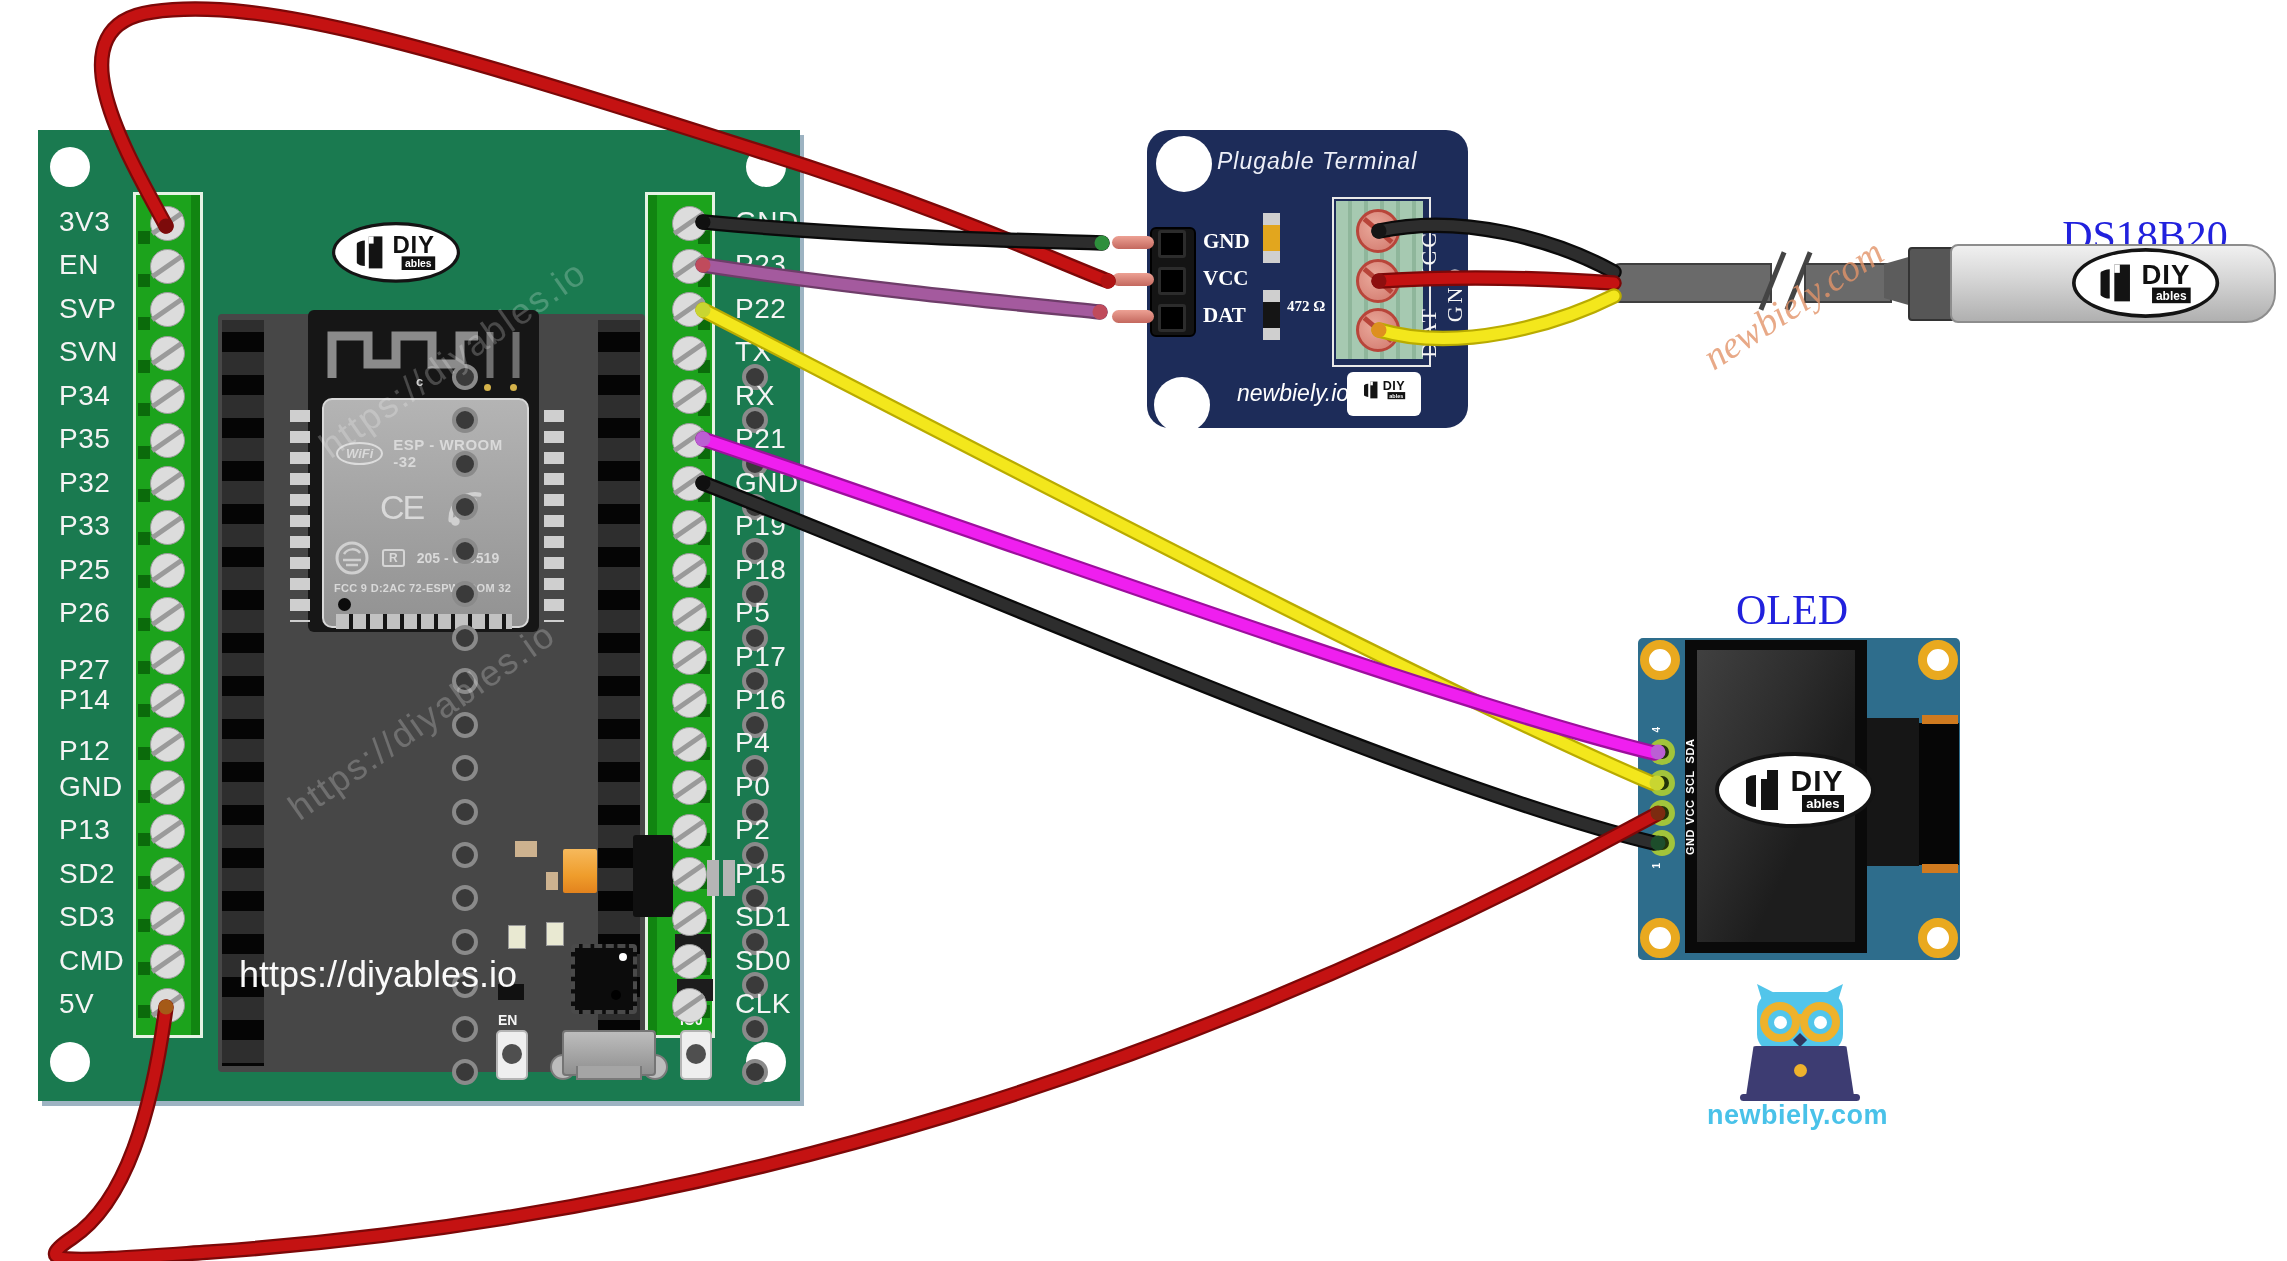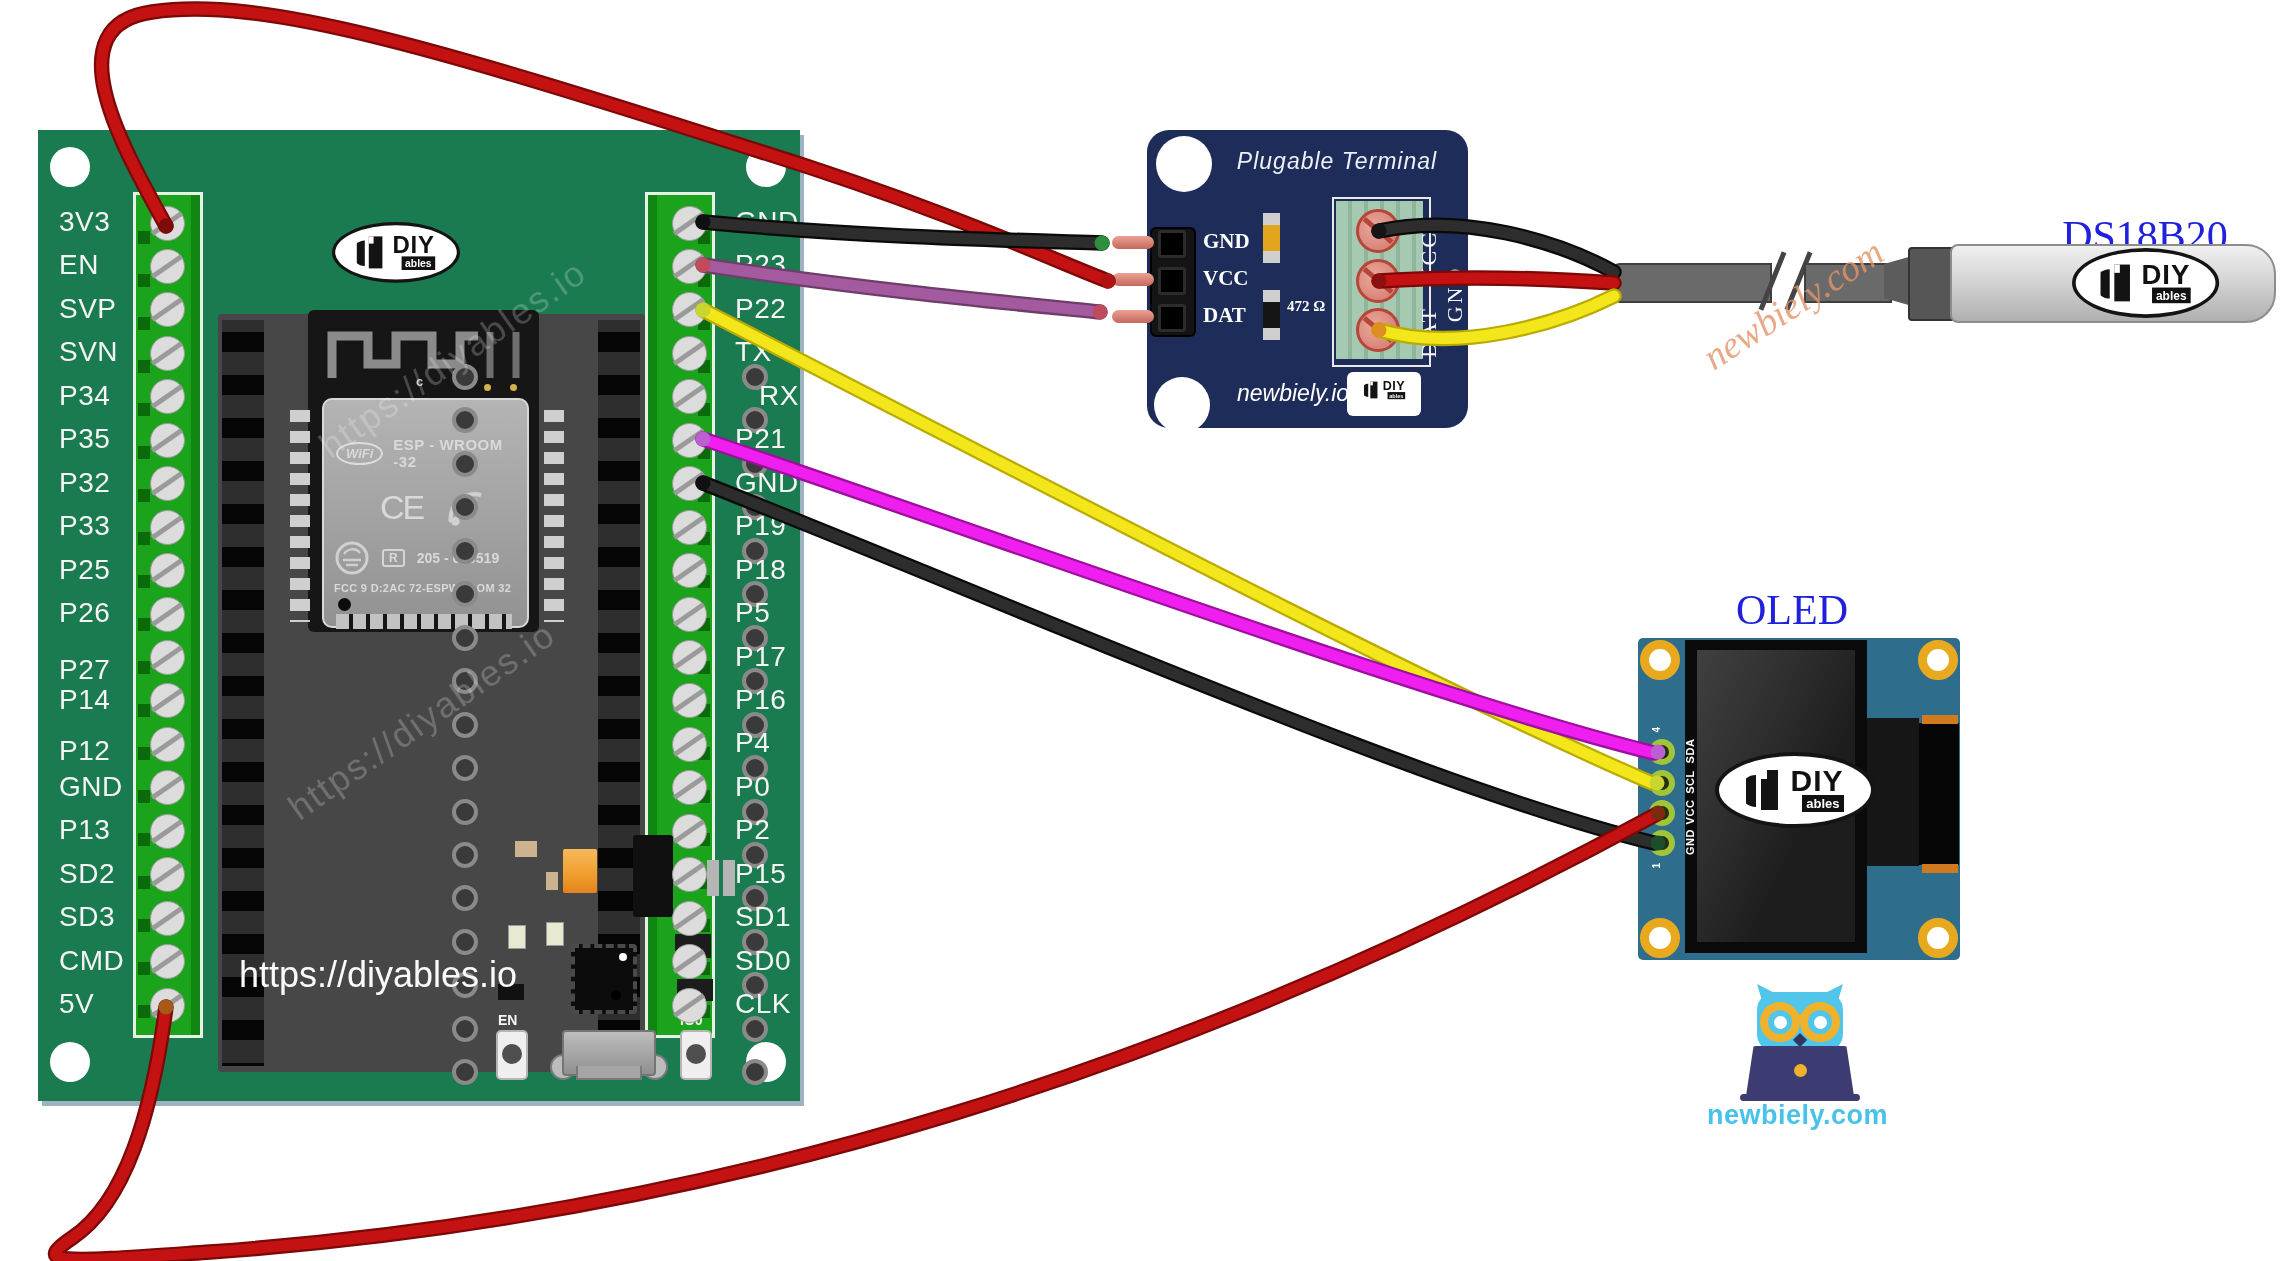--- a/index.html
+++ b/index.html
@@ -245,21 +245,21 @@
       <div class="pinlabel" style="position: absolute; left: 21px; top: 858.1px;">5V</div>
       <div class="screw" style="position: absolute; left: 633.5px; top: 75.5px;"></div>
       <div class="pinlabel" style="position: absolute; left: 697px; top: 76px;">GND</div>
       <div class="screw" style="position: absolute; left: 633.5px; top: 118.95px;"></div>
       <div class="pinlabel" style="position: absolute; left: 697px; top: 119.45px;">P23</div>
       <div class="screw" style="position: absolute; left: 633.5px; top: 162.4px;"></div>
       <div class="pinlabel" style="position: absolute; left: 697px; top: 162.9px;">P22</div>
       <div class="screw" style="position: absolute; left: 633.5px; top: 205.85px;"></div>
       <div class="pinlabel" style="position: absolute; left: 697px; top: 206.35px;">TX</div>
       <div class="screw" style="position: absolute; left: 633.5px; top: 249.3px;"></div>
-      <div class="pinlabel" style="position: absolute; left: 697px; top: 249.8px; margin-left: 24px;">RX</div>
+      <div class="pinlabel" style="position: absolute; left: 697px; top: 249.8px;">RX</div>
       <div class="screw" style="position: absolute; left: 633.5px; top: 292.75px;"></div>
       <div class="pinlabel" style="position: absolute; left: 697px; top: 293.25px;">P21</div>
       <div class="screw" style="position: absolute; left: 633.5px; top: 336.2px;"></div>
       <div class="pinlabel" style="position: absolute; left: 697px; top: 336.7px;">GND</div>
       <div class="screw" style="position: absolute; left: 633.5px; top: 379.65px;"></div>
       <div class="pinlabel" style="position: absolute; left: 697px; top: 380.15px;">P19</div>
       <div class="screw" style="position: absolute; left: 633.5px; top: 423.1px;"></div>
       <div class="pinlabel" style="position: absolute; left: 697px; top: 423.6px;">P18</div>
       <div class="screw" style="position: absolute; left: 633.5px; top: 466.55px;"></div>
       <div class="pinlabel" style="position: absolute; left: 697px; top: 467.05px;">P5</div>
@@ -282,21 +282,21 @@
       <div class="screw" style="position: absolute; left: 633.5px; top: 857.6px;"></div>
       <div class="pinlabel" style="position: absolute; left: 697px; top: 858.1px;">CLK</div>
     </div>
 
   <div class="watermark" style="left:173px;top:338px;width:560px;">https://diyables.io</div>
   <div class="watermark" style="left:142px;top:700px;width:560px;">https://diyables.io</div>
 
   <div class="abs adapter-board" style="left:1147px;top:130px;width:321px;height:298px;">
     <div class="abs hole" style="left:9px;top:6px;width:56px;height:56px;"></div>
     <div class="abs hole" style="left:7px;top:247px;width:56px;height:56px;"></div>
-    <div class="abs" style="left:70px;top:18px;width:240px;text-align:center;color:#eef0f8;font-size:23px;font-style:italic;letter-spacing:1px;">Plugable Terminal</div>
+    <div class="abs" style="left:70px;top:18px;width:240px;color:#eef0f8;font-size:23px;font-style:italic;letter-spacing:1px;">Plugable Terminal</div>
     <div class="headerblock" style="left:3px;top:97px;width:42px;height:106px;"></div>
 
     <div class="smd" style="left:116px;top:83px;background:linear-gradient(180deg,#cfcfcf 0 12px,#e2a61e 12px 38px,#cfcfcf 38px 50px);"></div>
     <div class="smd" style="left:116px;top:160px;background:linear-gradient(180deg,#cfcfcf 0 12px,#151515 12px 38px,#cfcfcf 38px 50px);"></div>
     <div class="abs" style="left:140px;top:168px;color:#fff;font-family:'Liberation Serif','DejaVu Serif',serif;font-size:15px;font-weight:600;">472 Ω</div>
     <div class="tblock" style="left:189px;top:71px;width:87px;height:158px;"></div>
     <div class="toutline" style="left:185px;top:67px;width:95px;height:166px;"></div>
     <div class="vtext" style="left:208px;top:138px;width:174px;">DAT VCC GND</div>
     <div class="abs" style="left:90px;top:250px;width:110px;color:#fff;font-size:23px;font-style:italic;">newbiely.io</div>
     <div class="whitebox" style="left:200px;top:242px;width:74px;height:44px;"></div>

